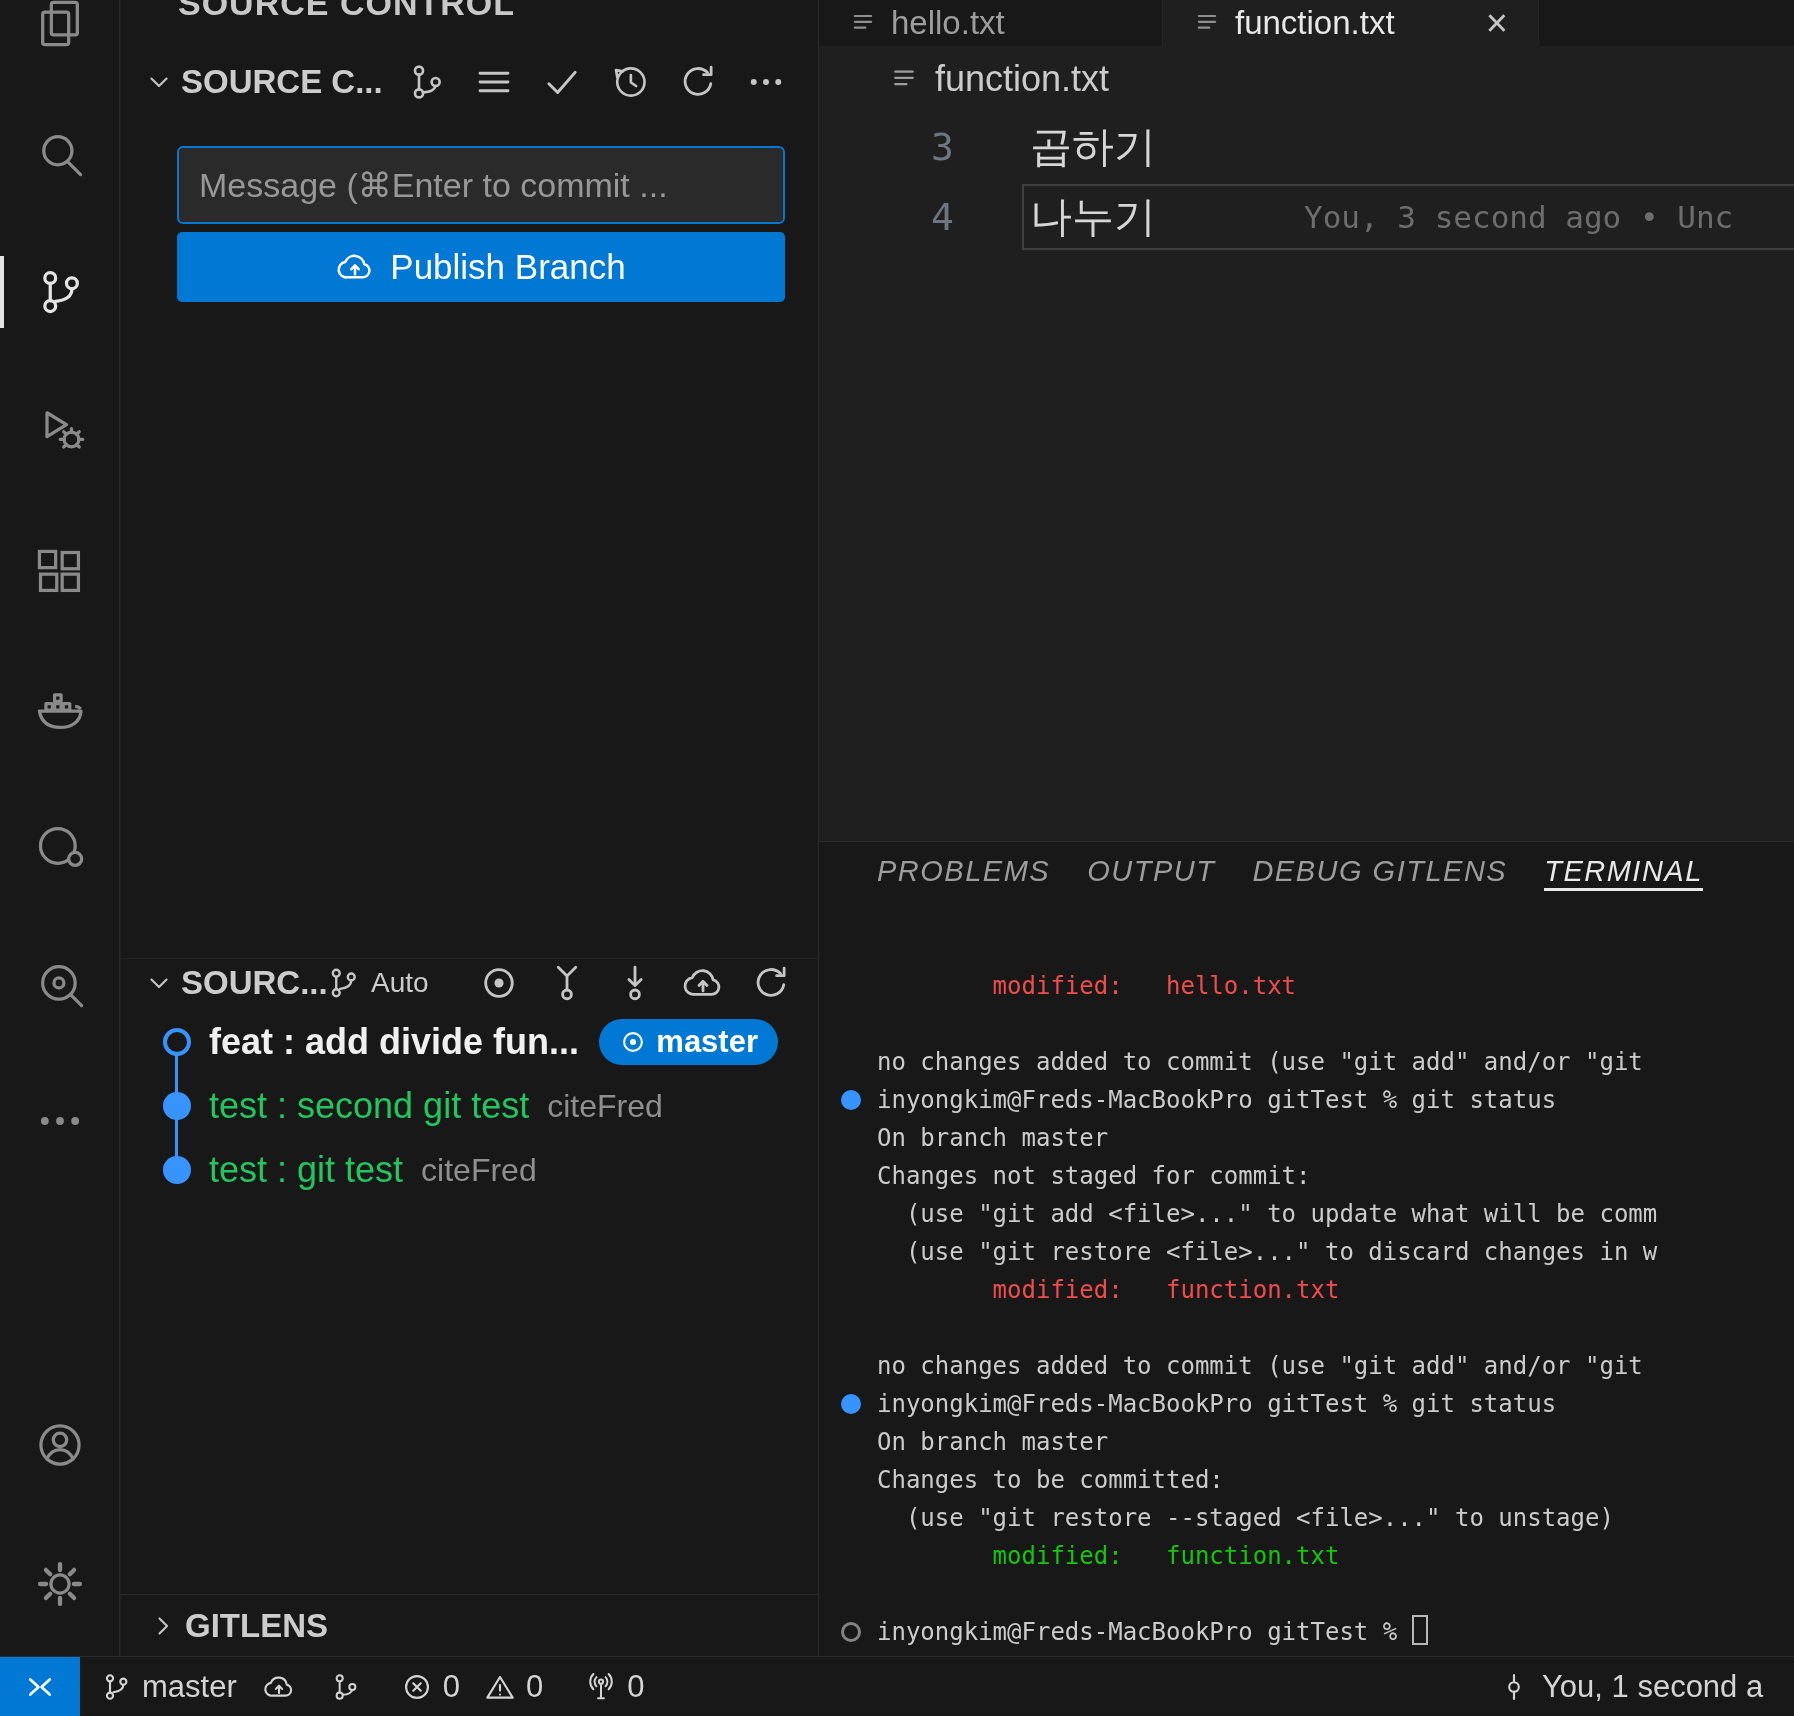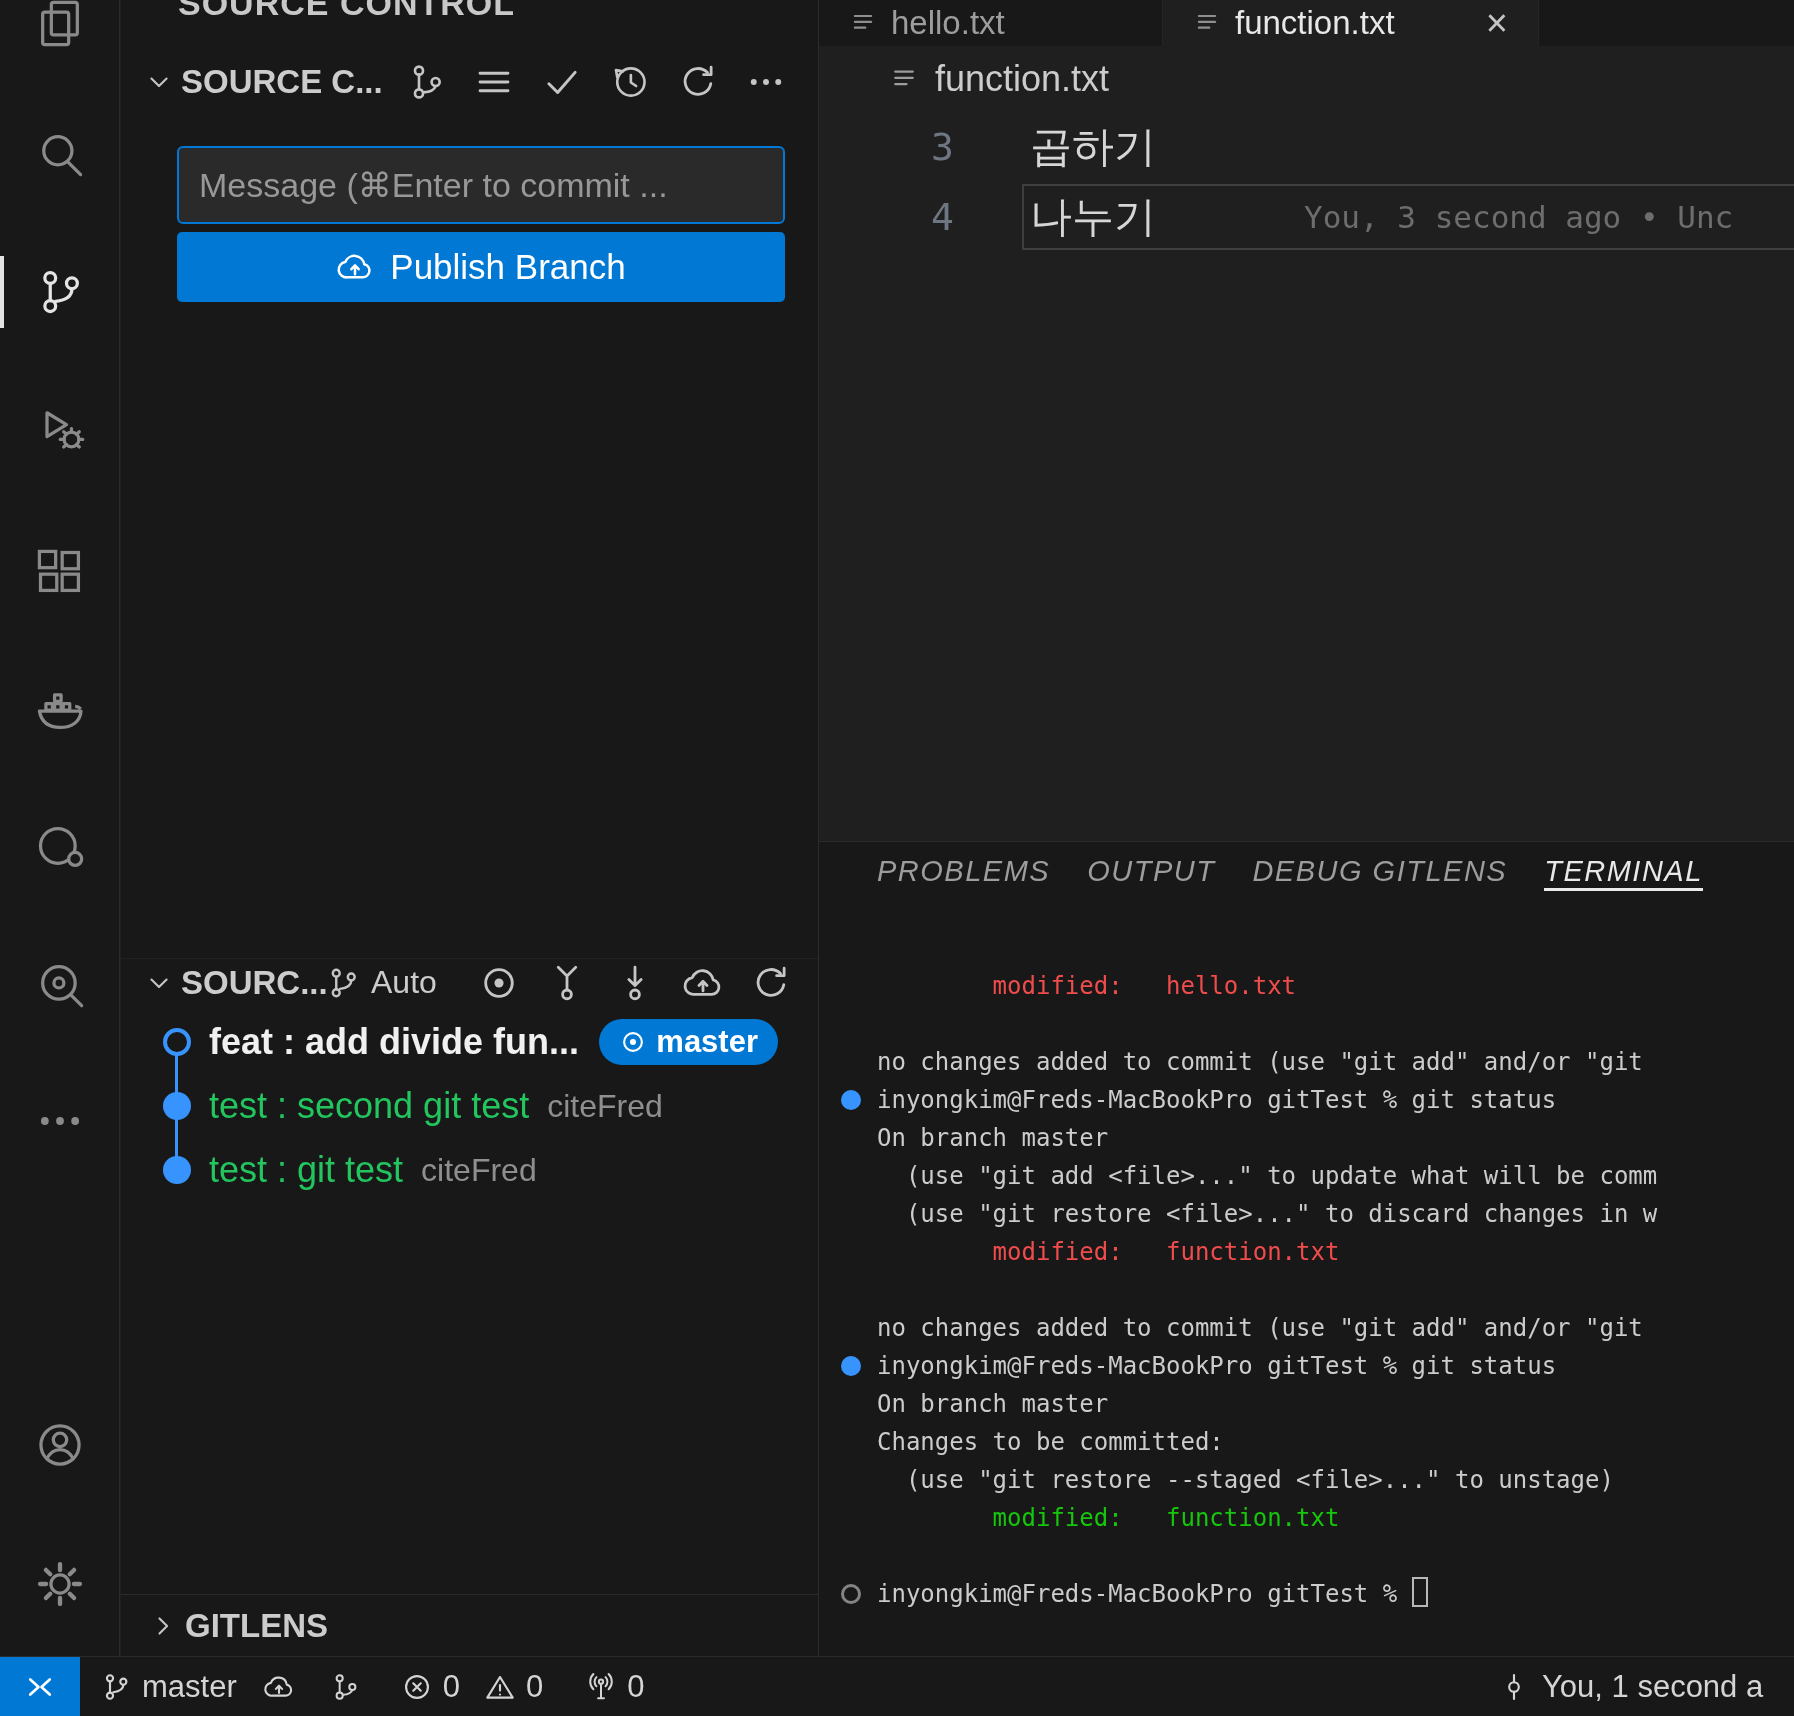--- a/index.html
+++ b/index.html
@@ -20,21 +20,21 @@
   #scmHeader { top:52px; }
   #graphHeader { top:952px; border-top:1px solid #222; }
   .section-header .chev { margin-left:24px; width:28px; height:28px; color:#c5c5c5; flex:none; }
   .section-label { margin-left:8px; font-size:33px; font-weight:700; color:#cccccc; white-space:nowrap; }
   .header-actions { position:absolute; top:0; height:100%; display:flex; align-items:center; gap:26px; color:#c5c5c5; }
   #scmHeader .header-actions { left:284px; }
   #graphHeader .header-actions { left:357px; }
   .header-actions svg { width:42px; height:42px; }
   .auto-item { position:absolute; left:204px; top:0; height:100%; display:flex; align-items:center; gap:10px; color:#c5c5c5; }
   .auto-item svg { width:36px; height:36px; }
-  .auto-label { font-size:32px; color:#cccccc; }
+  .auto-label { font-size:28px; color:#cccccc; }
 
   .commit-input { position:absolute; left:56px; top:146px; width:608px; height:78px; background:#2a2a2a; border:2px solid #0078d4; border-radius:6px; color:#cccccc; font-size:34px; padding:0 20px; font-family:inherit; outline:none; }
   .commit-input::placeholder { color:#989898; }
 
   .publish-btn { position:absolute; left:56px; top:232px; width:608px; height:70px; background:#0078d4; border:none; border-radius:5px; color:#fff; font-size:35px; font-family:inherit; display:flex; align-items:center; justify-content:center; gap:16px; cursor:pointer; }
   .publish-btn svg { width:38px; height:38px; flex:none; }
 
   .commits { position:absolute; top:1010px; left:0; width:100%; }
   .graph-line { position:absolute; left:54px; top:1042px; width:3px; height:128px; background:#3794ff; }
   .commit-row { position:relative; height:64px; display:flex; align-items:center; padding-left:88px; padding-right:40px; }
@@ -351,20 +351,21 @@
         <span class="ptab">OUTPUT</span>
         <span class="ptab">DEBUG GITLENS</span>
         <span class="ptab active">TERMINAL</span>
       </div>
     <div class="terminal" id="terminal">
         <div class="term-line"><span class="t-red">        modified:   hello.txt</span></div>
         <div class="term-line"><span></span></div>
         <div class="term-line"><span>no changes added to commit (use "git add" and/or "git</span></div>
         <div class="term-line"><span class="tdot filled"></span><span>inyongkim@Freds-MacBookPro gitTest % git status</span></div>
         <div class="term-line"><span>On branch master</span></div>
+        <div class="term-line"><span>Changes not staged for commit:</span></div>
         <div class="term-line"><span>  (use "git add &lt;file&gt;..." to update what will be comm</span></div>
         <div class="term-line"><span>  (use "git restore &lt;file&gt;..." to discard changes in w</span></div>
         <div class="term-line"><span class="t-red">        modified:   function.txt</span></div>
         <div class="term-line"><span></span></div>
         <div class="term-line"><span>no changes added to commit (use "git add" and/or "git</span></div>
         <div class="term-line"><span class="tdot filled"></span><span>inyongkim@Freds-MacBookPro gitTest % git status</span></div>
         <div class="term-line"><span>On branch master</span></div>
         <div class="term-line"><span>Changes to be committed:</span></div>
         <div class="term-line"><span>  (use "git restore --staged &lt;file&gt;..." to unstage)</span></div>
         <div class="term-line"><span class="t-green">        modified:   function.txt</span></div>

